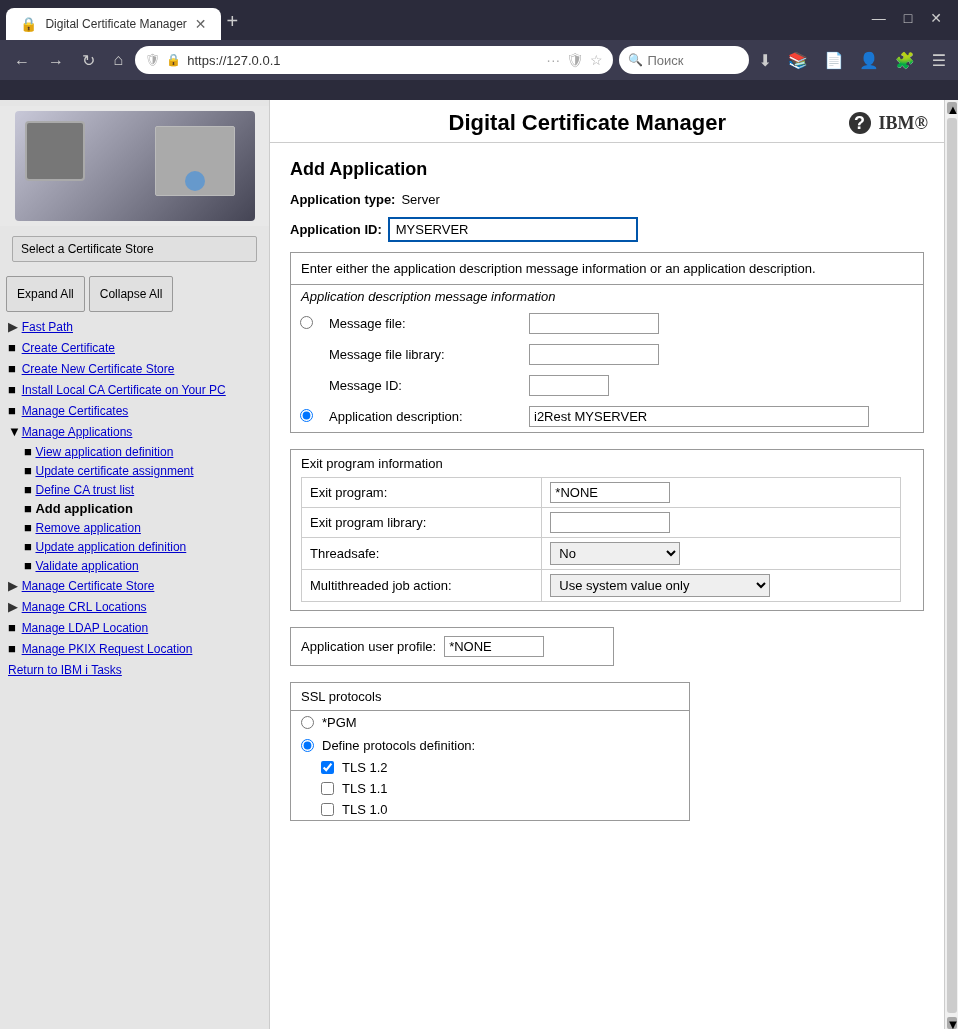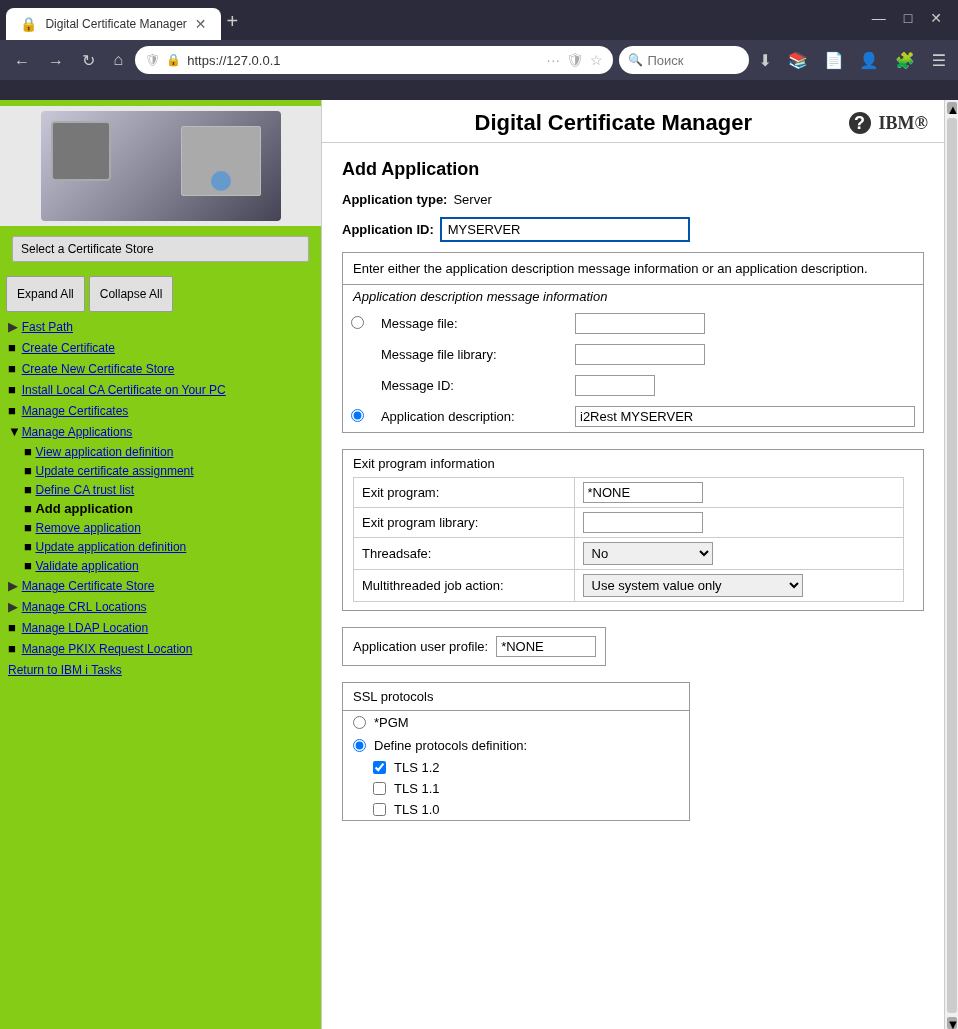--- a/index.html
+++ b/index.html
@@ -25,21 +25,21 @@
     .search-text { color: #737373; font-size: 13px; }
     .browser-actions { display: flex; align-items: center; gap: 8px; color: #ccc; font-size: 16px; }
     .browser-action-btn { cursor: pointer; padding: 4px; }
     .win-controls { display: flex; gap: 6px; position: absolute; top: 8px; right: 10px; }
     .win-btn { color: #ccc; font-size: 14px; cursor: pointer; padding: 2px 6px; }
 
     
     .main-area { display: flex; height: calc(1029px - 100px); }
 
     
-    .sidebar { width: 322px; background: #84cc16; border-right: 1px solid #ccc; overflow-y: auto; flex-shrink: 0; padding: 6px 0; }
+    .sidebar { width: 270px; background: #e5e5e5; border-right: 1px solid #ccc; overflow-y: auto; flex-shrink: 0; padding: 6px 0; }
     .sidebar-logo { width: 100%; height: 120px; background: #e8e8e8; display: flex; align-items: center; justify-content: center; overflow: hidden; }
     .sidebar-logo-img { width: 230px; height: 110px; background: linear-gradient(135deg, #b0b0c0 0%, #808090 50%, #505060 100%); border-radius: 4px; display: flex; align-items: center; justify-content: center; color: #fff; font-size: 11px; text-align: center; }
     .sidebar-btn { display: block; width: calc(100% - 12px); margin: 4px 6px; padding: 5px 8px; background: #e0e0e0; border: 1px solid #aaa; cursor: pointer; font-size: 12px; text-align: left; border-radius: 2px; }
     .expand-collapse-row { display: flex; gap: 4px; padding: 4px 6px; }
     .expand-btn { padding: 10px 10px; background: #e0e0e0; border: 1px solid #999; cursor: pointer; font-size: 12px; border-radius: 2px; }
     .sidebar-nav { list-style: none; padding: 0; }
     .sidebar-item { padding: 3px 8px; }
     .sidebar-item a { color: #0000cc; text-decoration: underline; font-size: 12px; cursor: pointer; }
     .sidebar-item .bullet { display: inline-block; width: 10px; }
     .sidebar-item .triangle { display: inline-block; width: 10px; color: #333; }
@@ -78,26 +78,26 @@
     
     .exit-box { border: 1px solid #999; margin-bottom: 16px; }
     .exit-box-title { padding: 6px 10px; font-size: 13px; background: #fff; }
     .exit-input { border: 1px solid #999; padding: 2px 4px; font-size: 13px; width: 120px; }
     .exit-select { border: 1px solid #999; padding: 2px 4px; font-size: 13px; width: 130px; }
     .exit-select-wide { border: 1px solid #999; padding: 2px 4px; font-size: 13px; width: 220px; }
     .exit-table-inner { border-collapse: collapse; border: 1px solid #999; width: 95%; margin: 0 10px; }
     .exit-table-inner td { padding: 4px 8px; border: 1px solid #ccc; }
 
     
-    .profile-row { display: flex; align-items: center; border: 1px solid #999; padding: 8px 10px; margin-bottom: 16px; width: 264px; }
+    .profile-row { display: flex; align-items: center; border: 1px solid #999; padding: 8px 10px; margin-bottom: 16px; width: 324px; }
     .profile-label { font-size: 13px; margin-right: 8px; white-space: nowrap; }
     .profile-input { border: 1px solid #999; padding: 2px 4px; font-size: 13px; width: 100px; }
 
     
-    .ssl-box { border: 1px solid #999; margin-bottom: 16px; width: 348px; }
+    .ssl-box { border: 1px solid #999; margin-bottom: 16px; width: 400px; }
     .ssl-box-title { padding: 6px 10px; font-size: 13px; background: #fff; }
     .ssl-option { padding: 4px 10px; display: flex; align-items: center; gap: 8px; font-size: 13px; }
     .ssl-sub-option { padding: 3px 10px 3px 30px; display: flex; align-items: center; gap: 8px; font-size: 13px; }
     .ssl-checkbox { cursor: pointer; }
 
     
     .content::-webkit-scrollbar { width: 14px; }
     .content::-webkit-scrollbar-track { background: #f0f0f0; }
     .content::-webkit-scrollbar-thumb { background: #aaa; border: 2px solid #f0f0f0; border-radius: 6px; }
 

